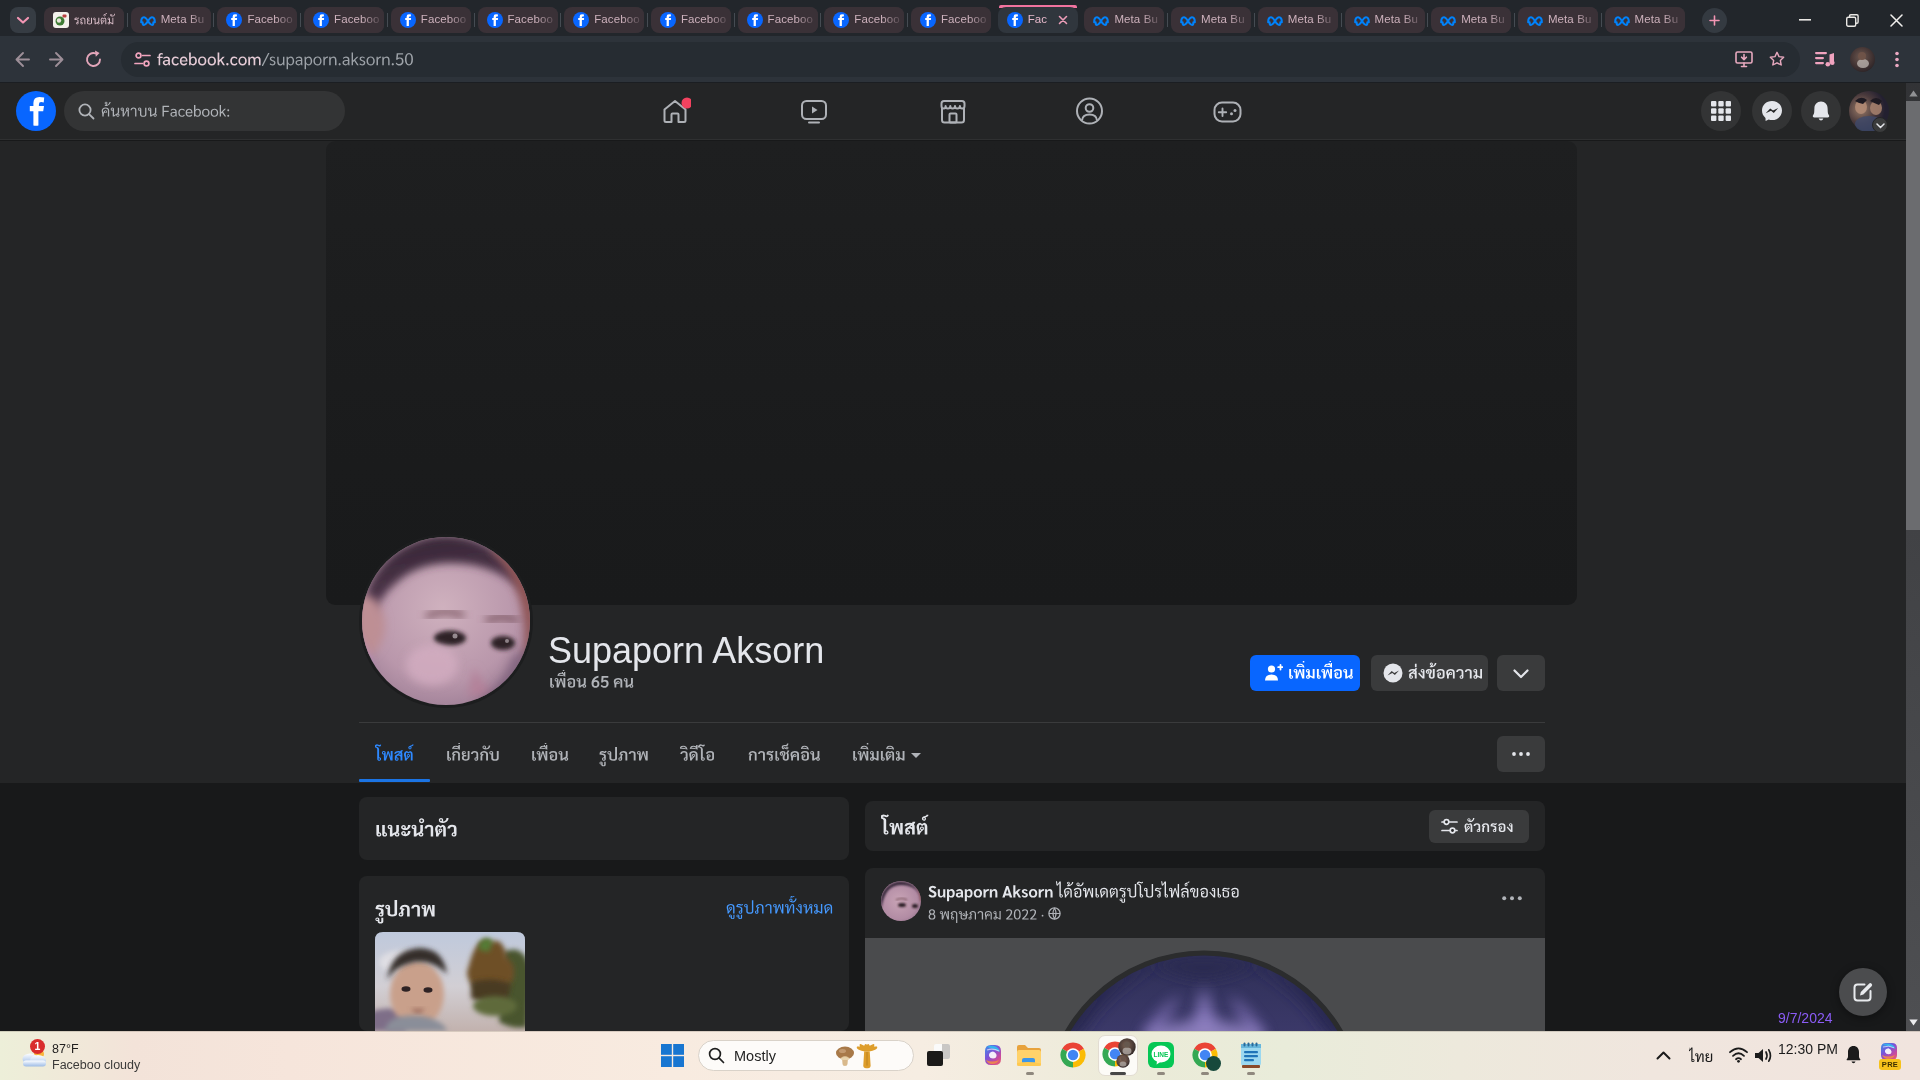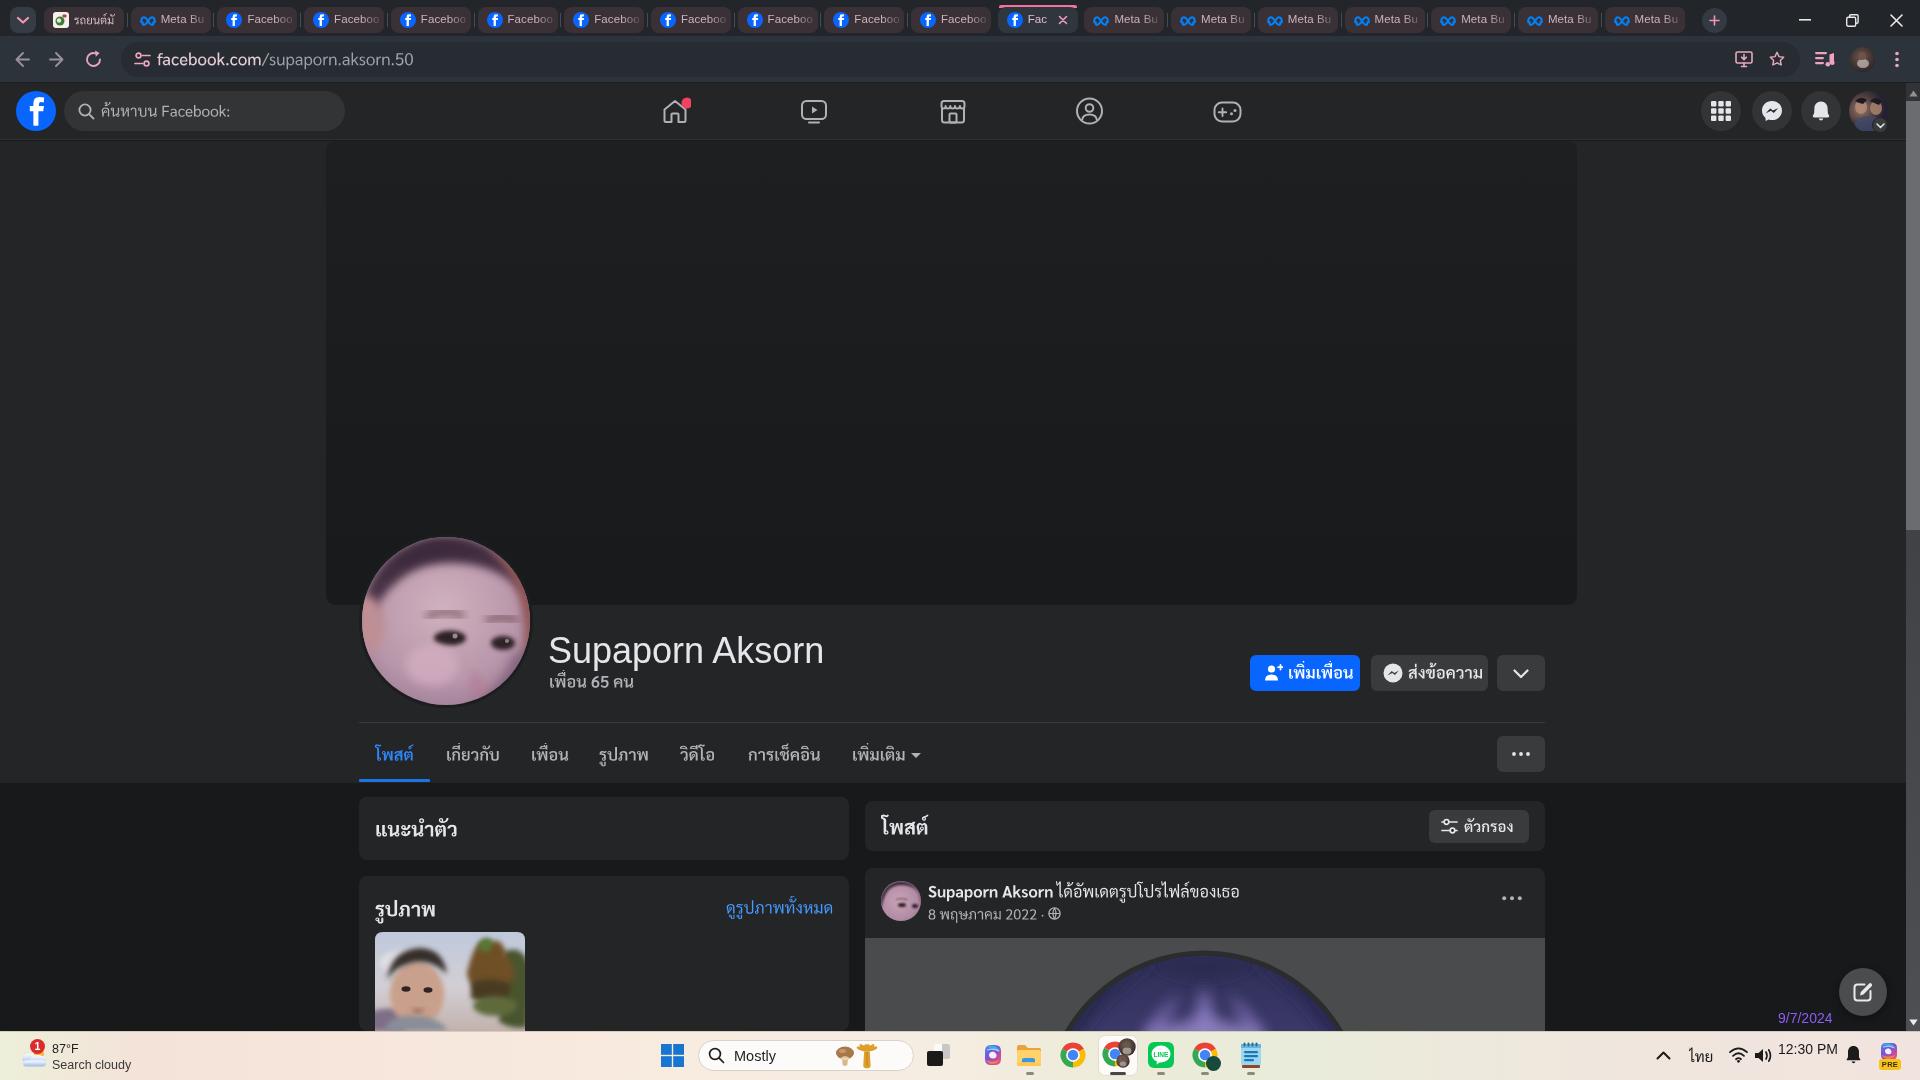--- a/index.html
+++ b/index.html
@@ -623,21 +623,21 @@
         <stop offset="100%" stop-color="#9FBCE4"></stop>
       </linearGradient>
     </defs>
 <circle cx="19" cy="6" r="5" fill="#F8B43C"></circle>
 <ellipse cx="10" cy="11" rx="7.5" ry="5.5" fill="url(#cl)"></ellipse>
 <ellipse cx="18" cy="12.5" rx="8" ry="5.5" fill="url(#cl)"></ellipse>
 <rect x="3" y="12.5" width="23" height="6" rx="3" fill="url(#cl)"></rect>
   </svg>
 <div class="ab" style="left:30px;top:1039px;width:15px;height:15px;border-radius:50%;background:#D92C2C;color:#fff;font-size:10.5px;font-weight:bold;text-align:center;line-height:15px">1</div>
 <div class="ab" style="left:52px;top:1042px;font-size:12.5px;font-weight:normal;color:#201F1E">87°F</div>
-<div class="ab" style="left:52px;top:1058px;font-size:12.5px;color:#3B3A39">Search cloudy</div>
+<div class="ab" style="left:52px;top:1058px;font-size:12.5px;color:#3B3A39">Faceboo cloudy</div>
 <svg class="ab" style="left:661px;top:1044px" width="23" height="23">
     <g fill="#1876D1">
       <rect x="0" y="0" width="10.8" height="10.8"></rect>
       <rect x="12.2" y="0" width="10.8" height="10.8"></rect>
       <rect x="0" y="12.2" width="10.8" height="10.8"></rect>
       <rect x="12.2" y="12.2" width="10.8" height="10.8"></rect>
     </g>
   </svg>
 <div class="ab" style="left:698px;top:1040px;width:216px;height:31px;border-radius:16px;background:#FDFBF9;border:1px solid #D9D2C9"></div>
 <svg class="ab" style="left:708px;top:1047px" width="17" height="17">

